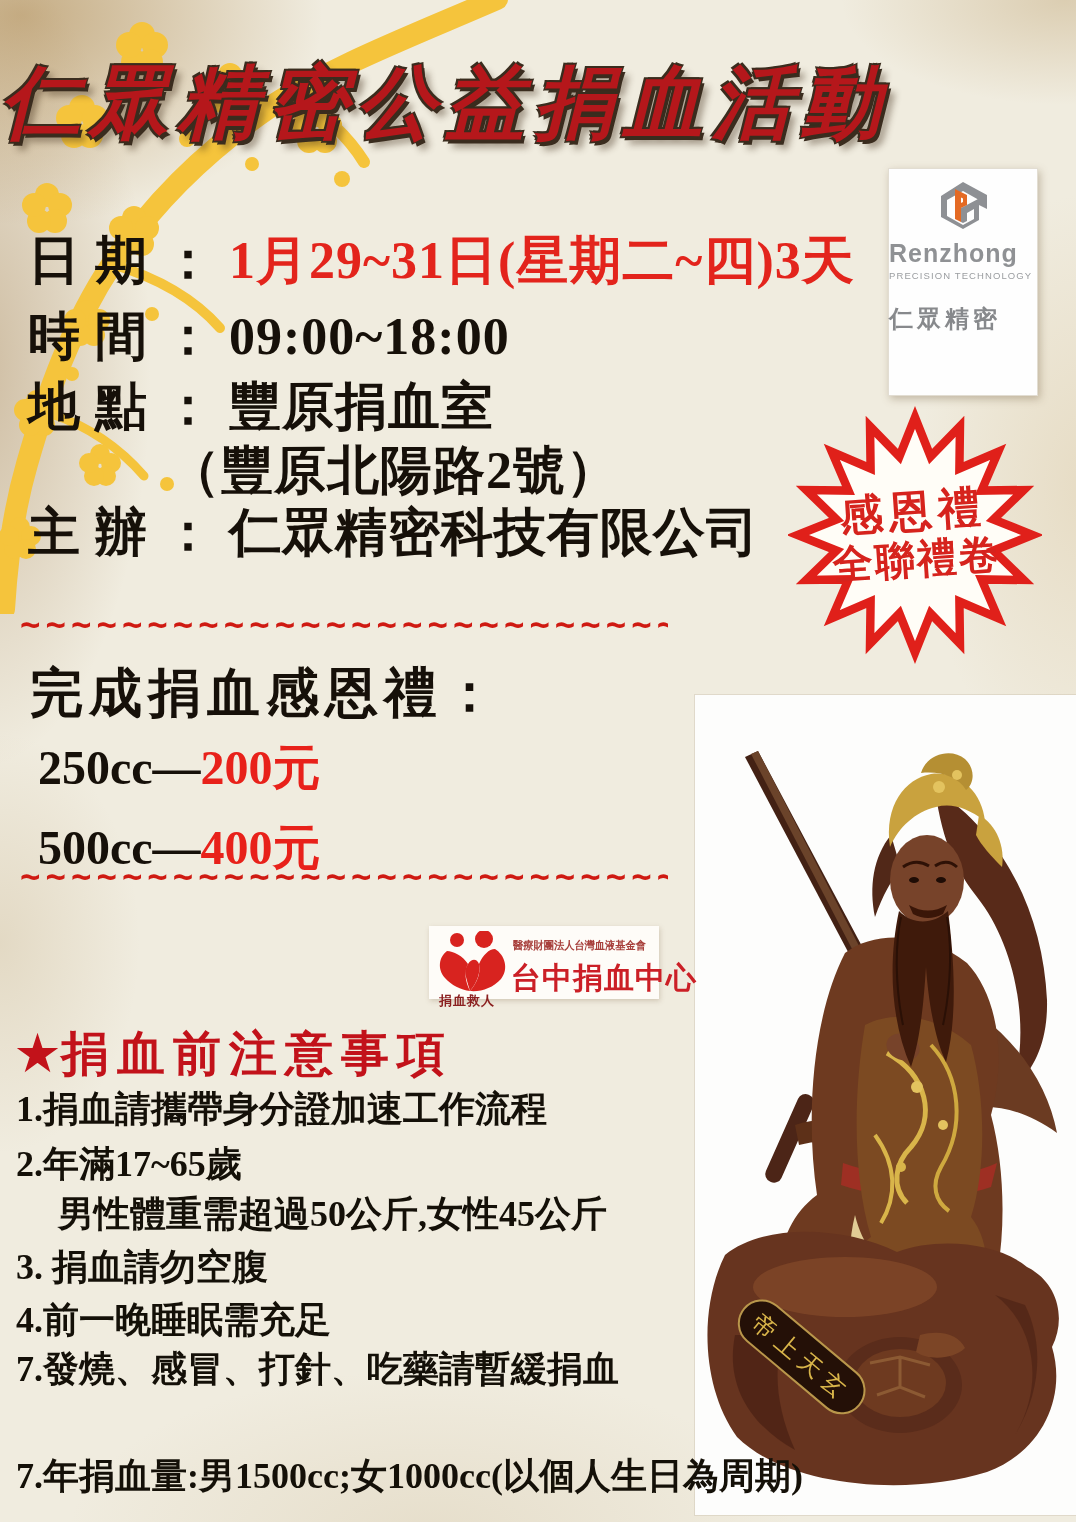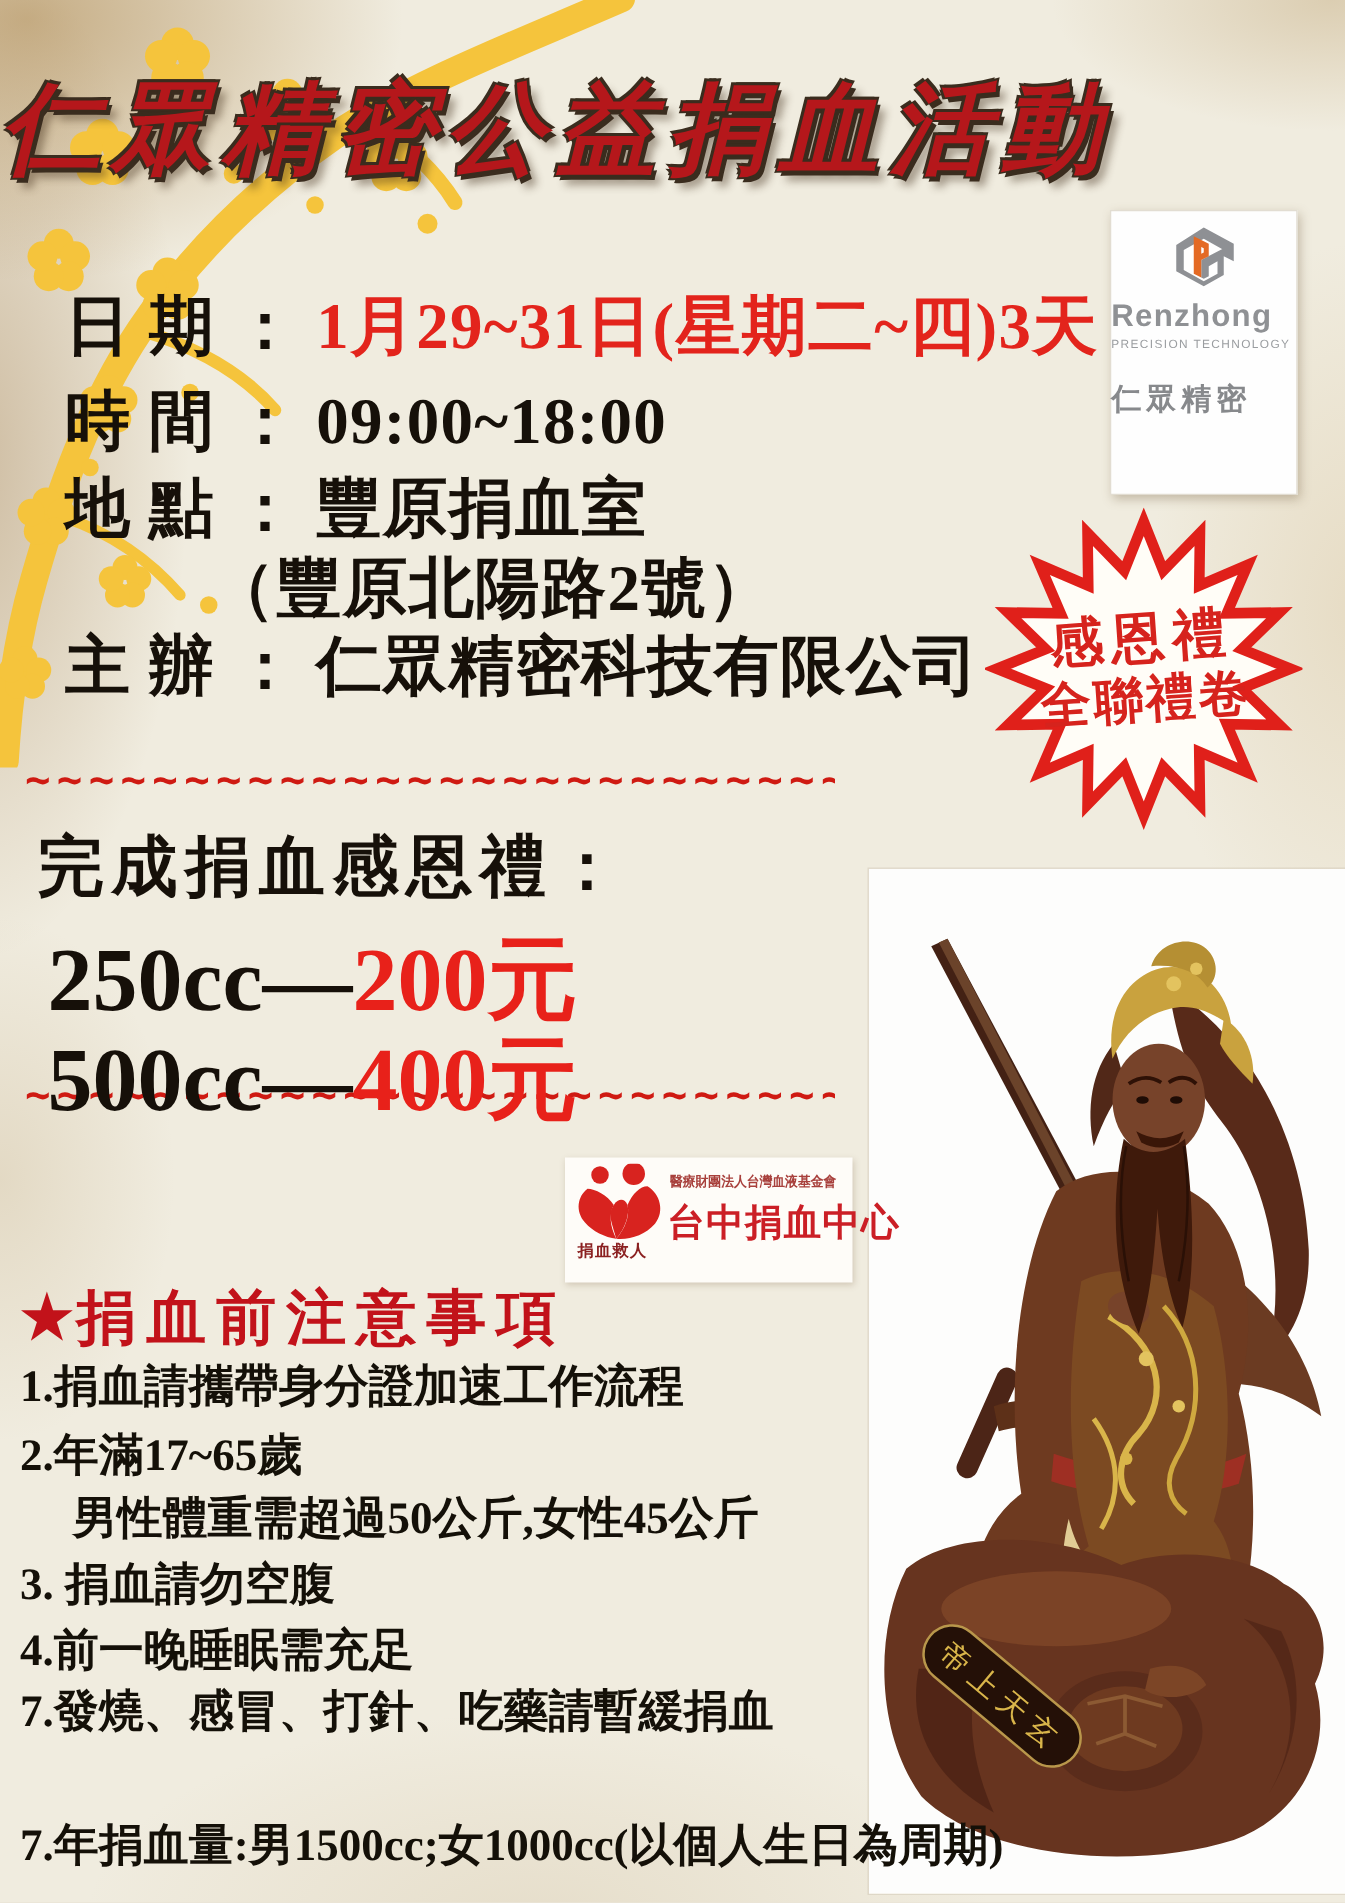--- a/index.html
+++ b/index.html
@@ -19,21 +19,21 @@
   
   .title{
     top:50px;left:0;right:6px;text-align:left;white-space:nowrap;
     font-weight:bold;font-style:italic;font-size:80px;letter-spacing:9px;color:#b5171b;
     text-shadow:-2px -2px 0 #3a2c1e,2px -2px 0 #3a2c1e,-2px 2px 0 #3a2c1e,
                 3px 4px 0 #3a2c1e,7px 8px 7px rgba(60,40,20,.45);
     z-index:5;
   }
   
   .info-line{left:28px;font-weight:bold;font-size:52px;color:#161009;white-space:nowrap;z-index:5;}
-  .info-line .label{letter-spacing:15px;margin-left:24px;}
+  .info-line .label{letter-spacing:15px;}
   .info-line .value{letter-spacing:1px;}
   .value-red{color:#e3241c;}
   .line-date{top:226px;}
   .line-time{top:302px;}
   .line-place{top:372px;}
   .line-place-detail{top:436px;left:168px;}
   .line-organizer{top:498px;}
   
   .rz-card{
     left:888px;top:168px;width:148px;height:226px;background:#fefefe;
@@ -55,25 +55,25 @@
   .badge-l1{font-size:43px;letter-spacing:6px;}
   .badge-l2{font-size:40px;letter-spacing:2px;}
   
   .sep{left:20px;width:648px;overflow:hidden;white-space:nowrap;color:#cf1a12;
     font-family:"DejaVu Sans Mono","Liberation Mono",monospace;
     font-weight:bold;font-size:34px;letter-spacing:5px;z-index:5;}
   .sep1{top:604px;}
   .sep2{top:856px;}
   
   .rw-heading{top:658px;left:30px;font-weight:bold;font-size:53px;color:#161009;letter-spacing:6px;z-index:5;}
-  .rw-line{left:38px;font-weight:bold;font-size:72px;color:#161009;white-space:nowrap;z-index:5;}
+  .rw-line{left:38px;font-weight:bold;font-size:48px;color:#161009;white-space:nowrap;z-index:5;}
   .rw1{top:736px;} .rw2{top:816px;}
   .rw-gift{color:#e8211a;}
   
-  .bc-box{left:452px;top:926px;width:230px;height:100px;background:#fefcf8;
+  .bc-box{left:429px;top:926px;width:230px;height:73px;background:#fefcf8;
     box-shadow:1px 2px 5px rgba(120,90,60,.25);z-index:5;}
   .bc-heart{position:absolute;left:8px;top:5px;}
   .bc-foundation{position:absolute;left:84px;top:12px;font-size:11px;color:#a8403c;
     font-weight:bold;white-space:nowrap;transform:scaleX(.93);transform-origin:left;}
   .bc-name{position:absolute;left:82px;top:32px;font-size:30px;font-weight:bold;
     color:#cb1f26;letter-spacing:1px;white-space:nowrap;}
   .bc-slogan{position:absolute;left:10px;top:66px;font-size:13px;color:#8b2020;
     font-weight:bold;letter-spacing:1px;}
   
   .notes-heading{top:1022px;left:16px;font-weight:bold;font-size:48px;color:#c2121a;

